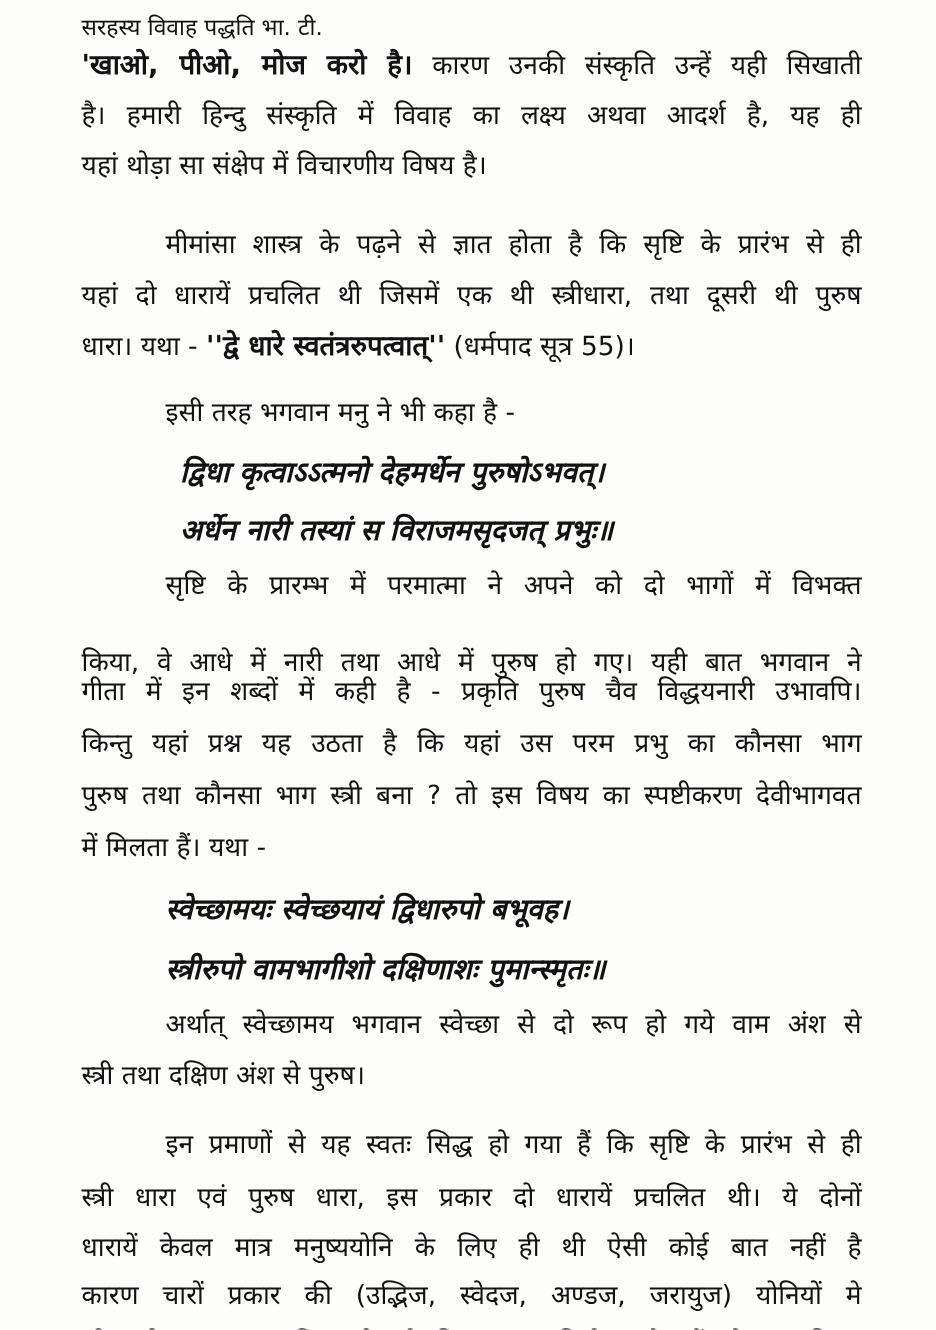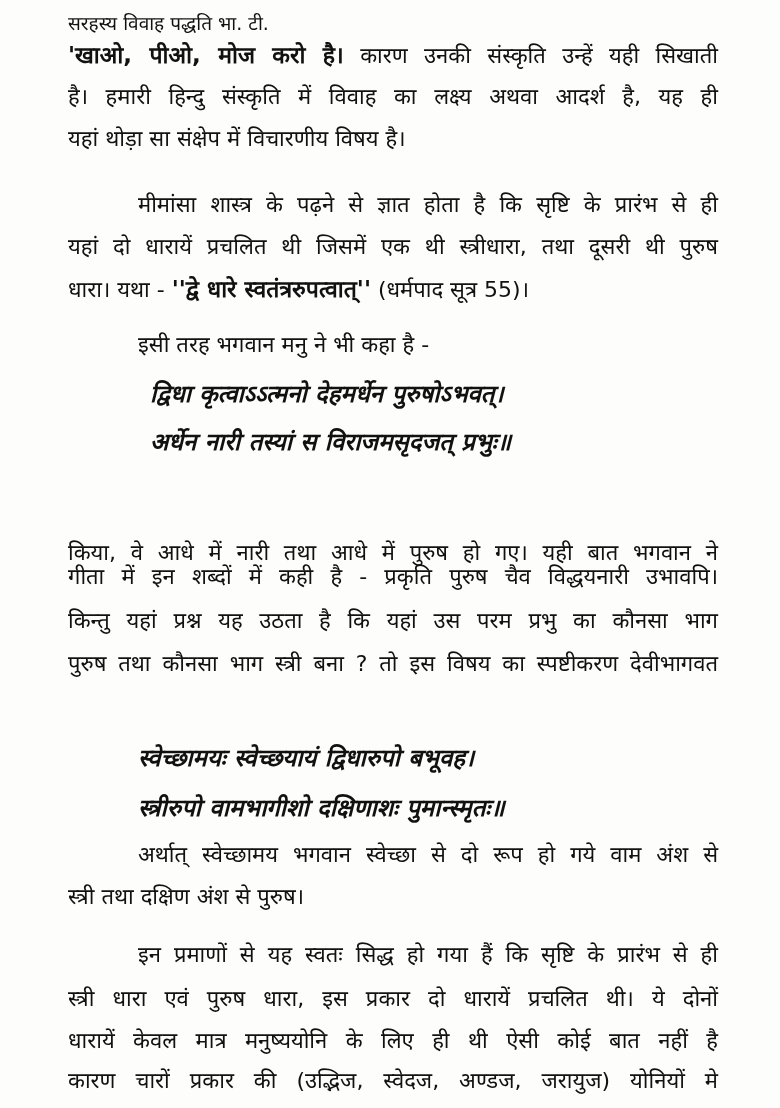--- a/index.html
+++ b/index.html
@@ -72,24 +72,26 @@
   <div class="line" style="top:232px;">यहां दो धारायें प्रचलित थी जिसमें एक थी स्त्रीधारा, तथा दूसरी थी पुरुष</div>
   <div class="line short" style="top:274px;">
     <span>धारा। यथा - </span><span class="bold" style="font-size:23px;">''द्वे धारे स्वतंत्ररुपत्वात्''</span><span> (धर्मपाद सूत्र 55)।</span>
   </div>
 
   <div class="line indent short" style="top:330px;">इसी तरह भगवान मनु ने भी कहा है -</div>
 
   <div class="verse" style="left:150px; top:378px;">द्विधा कृत्वाऽऽत्मनो देहमर्धेन पुरुषोऽभवत्।</div>
   <div class="verse" style="left:150px; top:426px;">अर्धेन नारी तस्यां स विराजमसृदजत् प्रभुः॥</div>
 
+  <div class="line indent" style="top:474px;">सृष्टि के प्रारम्भ में परमात्मा ने अपने को दो भागों में विभक्त</div>
   <div class="line" style="top:538px;">किया, वे आधे में नारी तथा आधे में पुरुष हो गए। यही बात भगवान ने</div>
   <div class="line" style="top:562px;">गीता में इन शब्दों में कही है - प्रकृति पुरुष चैव विद्धयनारी उभावपि।</div>
   <div class="line" style="top:606px;">किन्तु यहां प्रश्न यह उठता है कि यहां उस परम प्रभु का कौनसा भाग</div>
   <div class="line" style="top:649px;">पुरुष तथा कौनसा भाग स्त्री बना ? तो इस विषय का स्पष्टीकरण देवीभागवत</div>
+  <div class="line short" style="top:692px;">में मिलता हैं। यथा -</div>
 
   <div class="verse" style="left:138px; top:792px;">स्त्रीरुपो वामभागीशो दक्षिणाशः पुमान्स्मृतः॥</div>
   <div class="verse" style="left:138px; top:742px;">स्वेच्छामयः स्वेच्छयायं द्विधारुपो बभूवह।</div>
 
   <div class="line indent" style="top:840px;">अर्थात् स्वेच्छामय भगवान स्वेच्छा से दो रूप हो गये वाम अंश से</div>
   <div class="line short" style="top:882px;">स्त्री तथा दक्षिण अंश से पुरुष।</div>
 
   <div class="line indent" style="top:940px;">इन प्रमाणों से यह स्वतः सिद्ध हो गया हैं कि सृष्टि के प्रारंभ से ही</div>
   <div class="line" style="top:984px;">स्त्री धारा एवं पुरुष धारा, इस प्रकार दो धारायें प्रचलित थी। ये दोनों</div>
   <div class="line" style="top:1026px;">धारायें केवल मात्र मनुष्ययोनि के लिए ही थी ऐसी कोई बात नहीं है</div>

